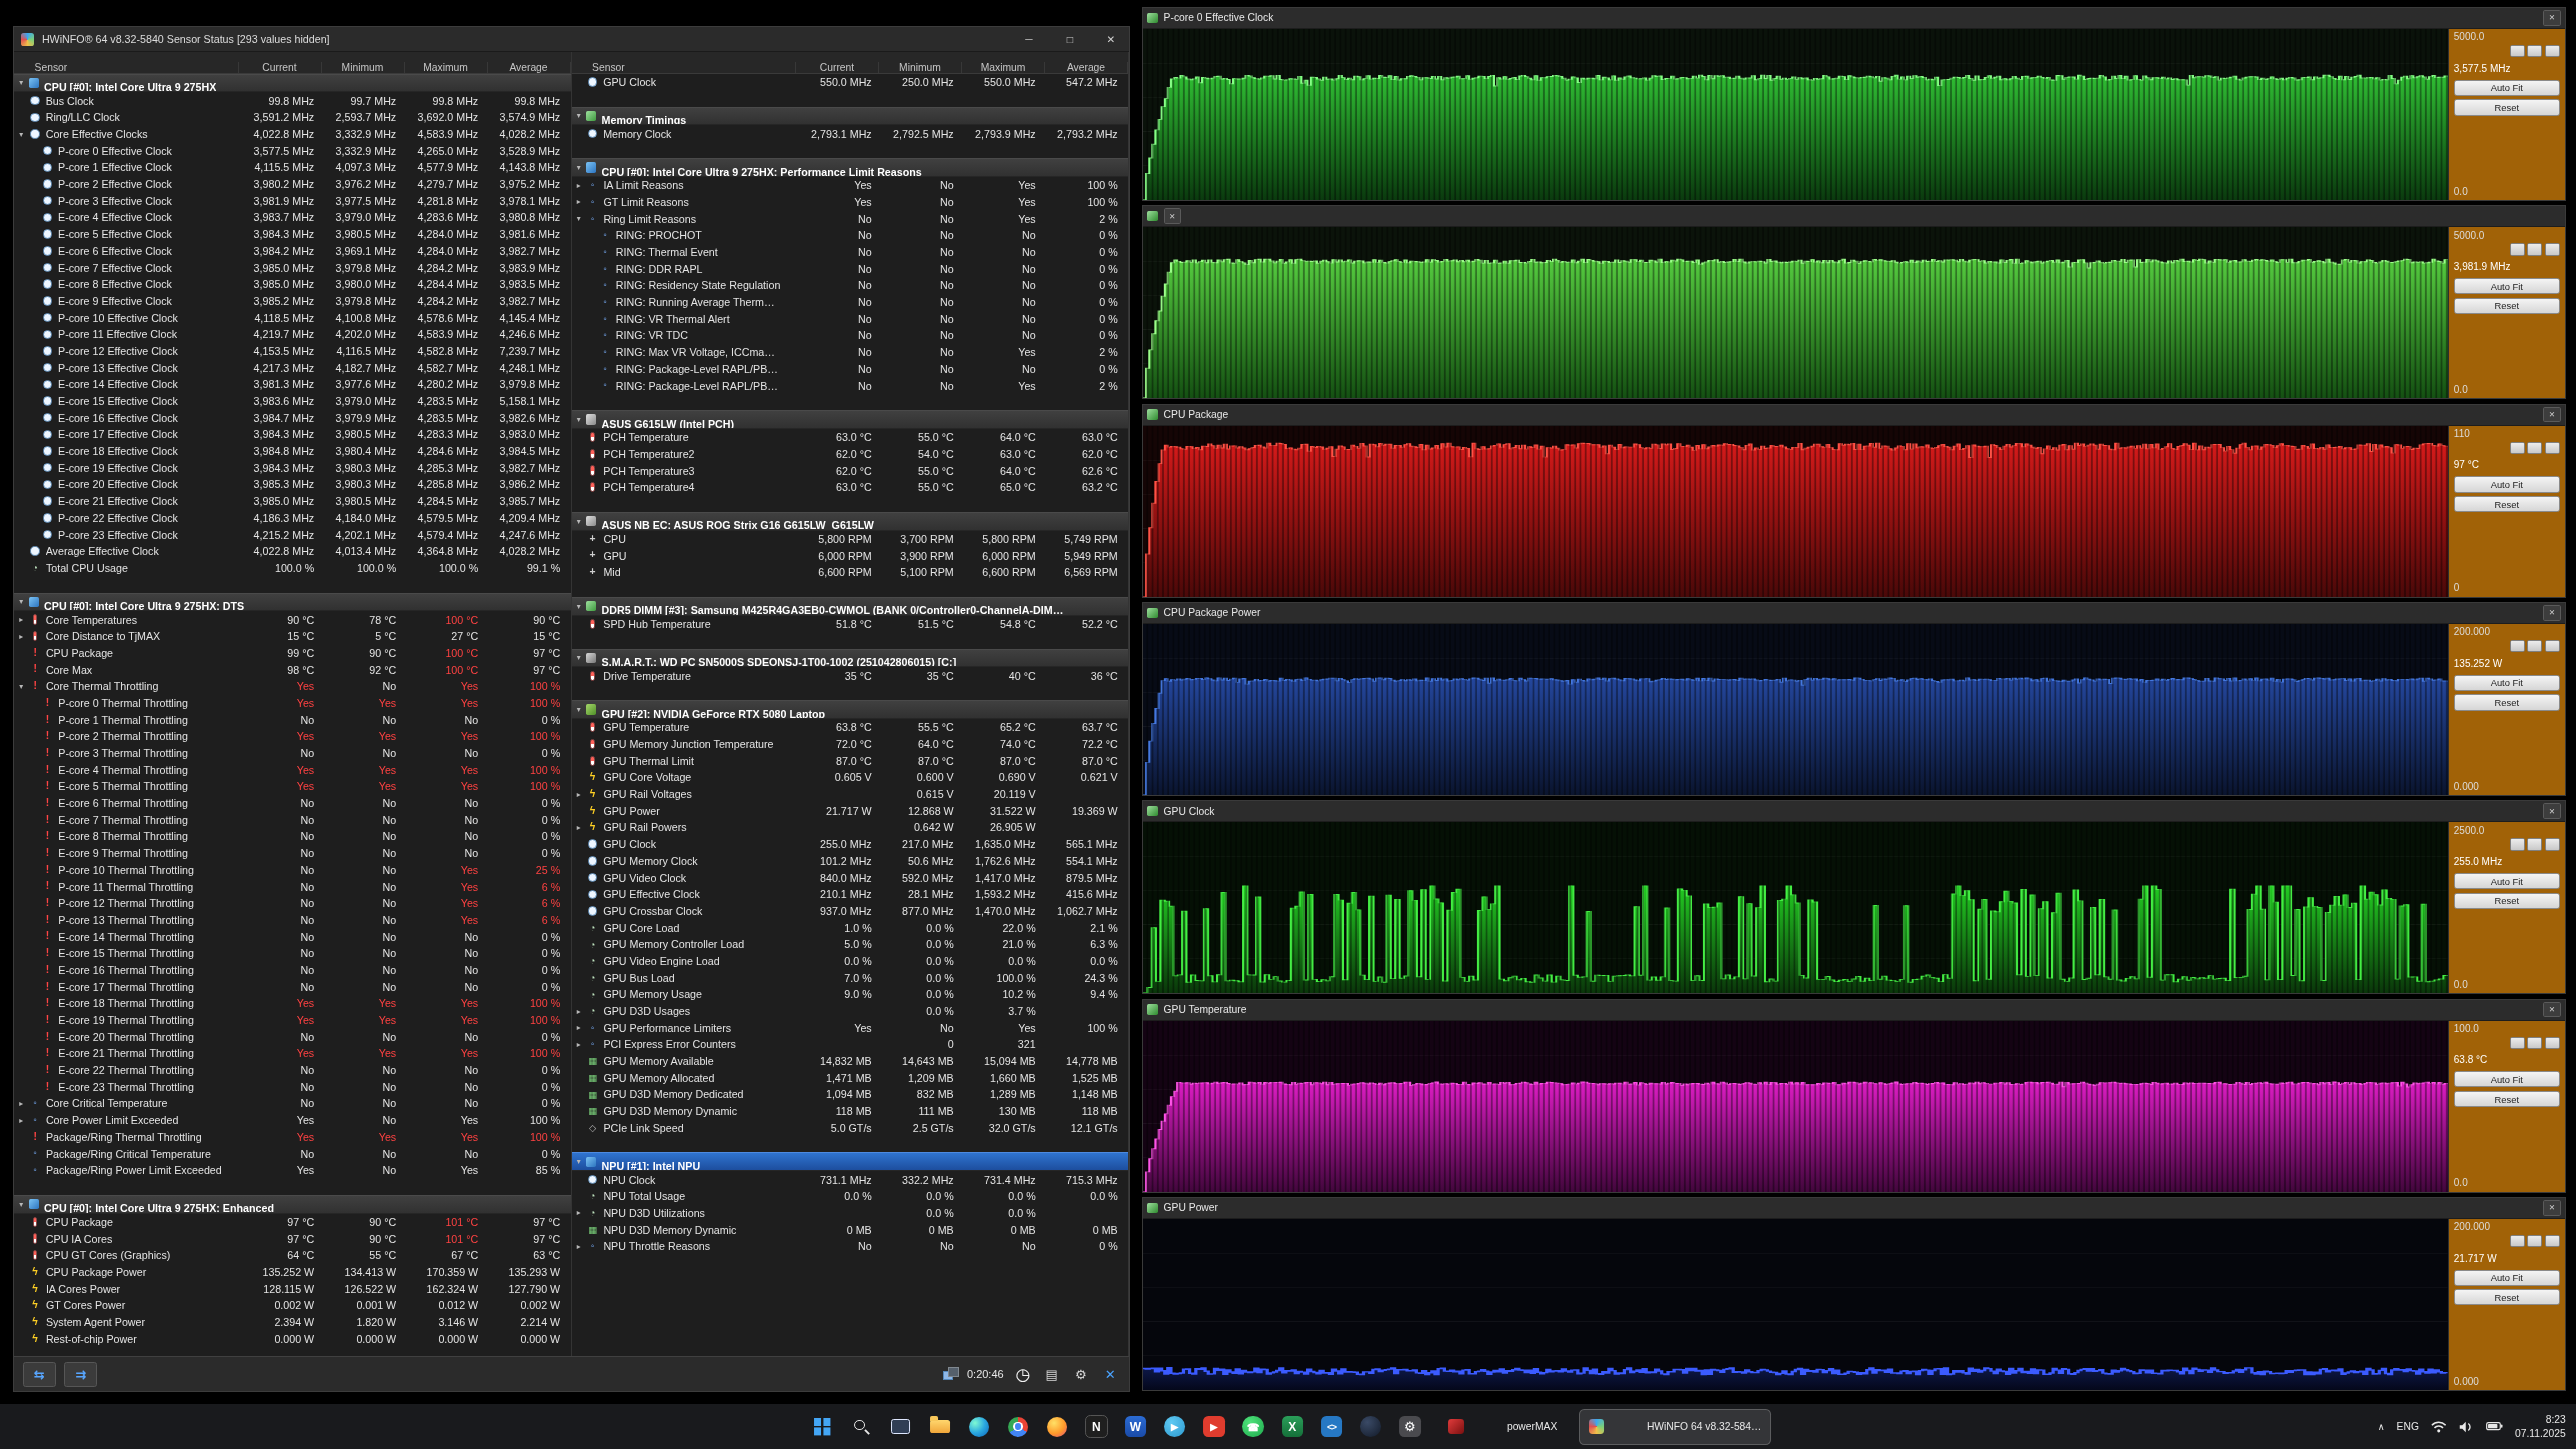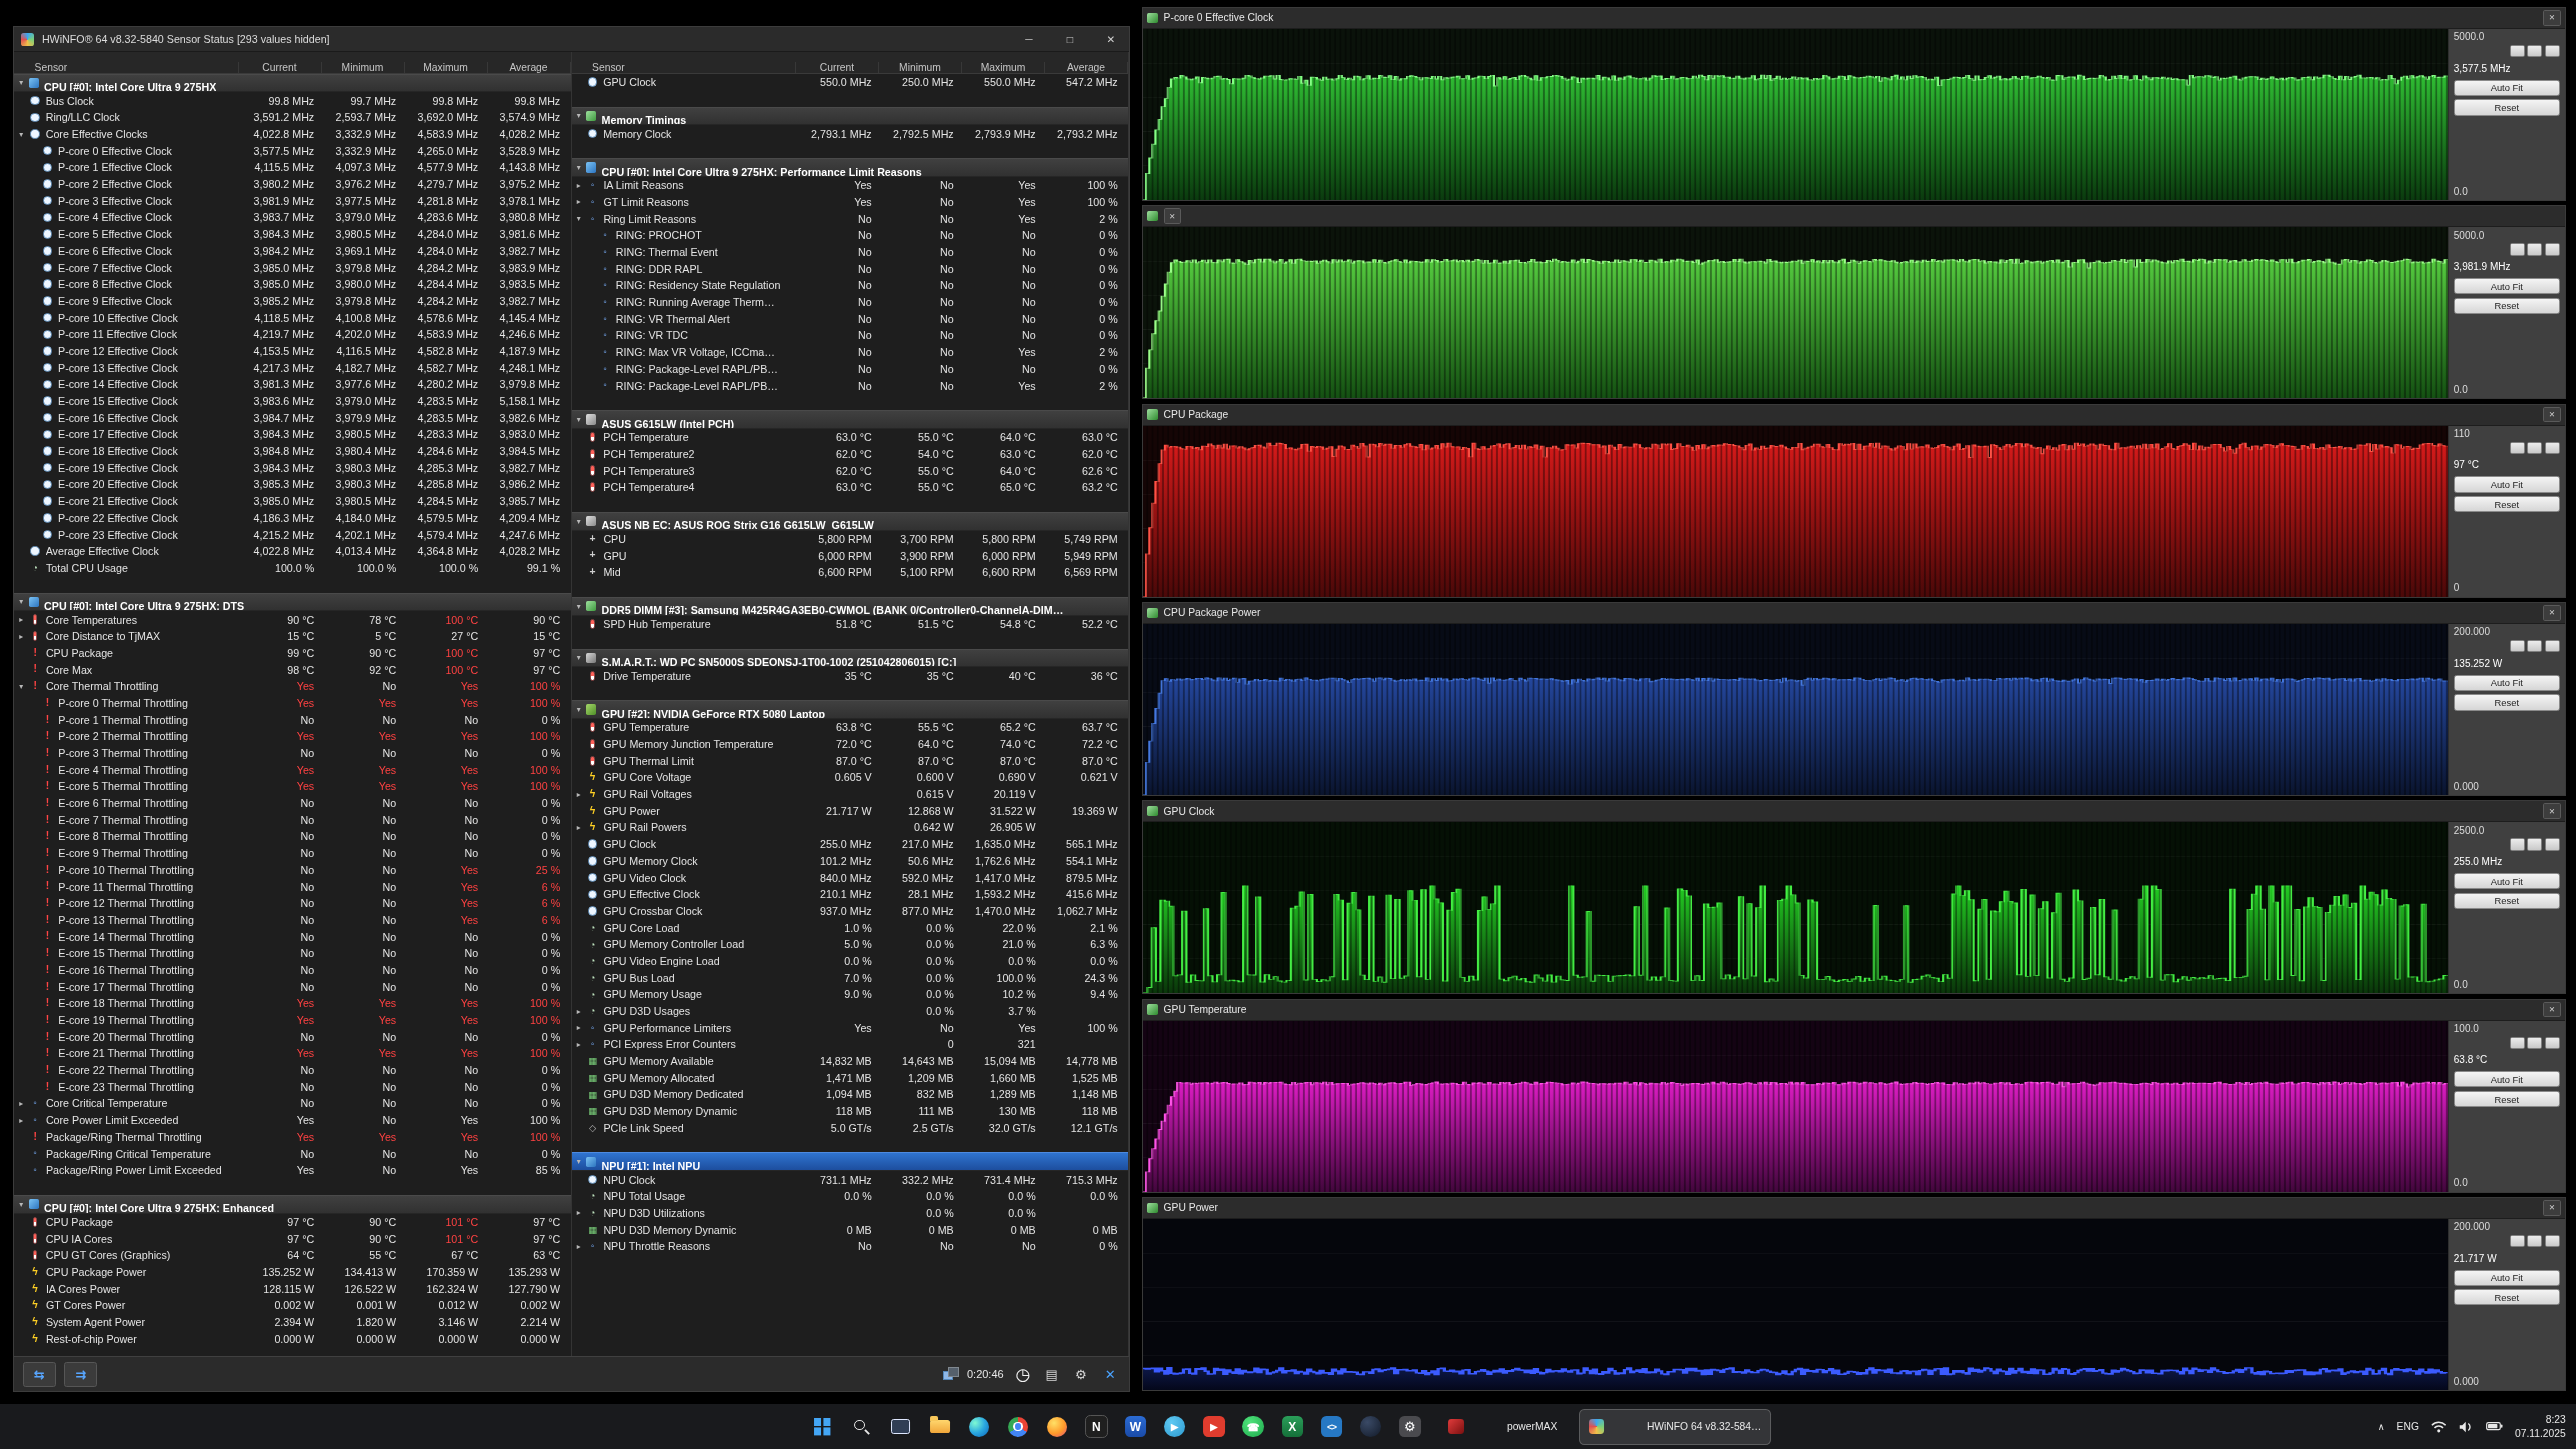--- a/index.html
+++ b/index.html
@@ -59,21 +59,21 @@
   
   .graphs{position:absolute;left:1142px;top:6.9px;width:1424px;height:1384px;display:flex;flex-direction:column;gap:4.3px;}
   .gpanel{flex:1;background:#151515;border:0.9px solid #3a3a3a;display:flex;flex-direction:column;min-height:0;}
   .gtitle{height:20px;flex:none;background:#2c2c2c;display:flex;align-items:center;gap:6px;padding:0 4.3px;color:#e8e8e8;font-size:10.3px;border-bottom:0.9px solid #1d1d1d;}
   .gt-ic{width:10.3px;height:10.3px;border-radius:1.7px;background:linear-gradient(135deg,#9fe09f,#2e8a2e);flex:none;}
   .gt-label{flex:1;white-space:nowrap;overflow:hidden;}
   .gt-close{width:15.5px;height:13.7px;background:#3d3d3d;border:0.9px solid #5a5a5a;color:#cfcfcf;font-size:7.7px;display:flex;align-items:center;justify-content:center;border-radius:1.7px;}
   .gbody{flex:1;display:flex;min-height:0;}
   .gplot{flex:1;position:relative;min-width:0;}
   .gplot svg{position:absolute;inset:0;width:100%;height:100%;}
-  .gside{width:106px;flex:none;background:#404040;border-left:0.9px solid #2e2e2e;padding:2.6px 5.2px 3.4px;display:flex;flex-direction:column;color:#e0e0e0;font-size:10px;}
+  .gside{width:106px;flex:none;background:#a16207;border-left:0.9px solid #2e2e2e;padding:2.6px 5.2px 3.4px;display:flex;flex-direction:column;color:#e0e0e0;font-size:10px;}
   .gmax,.gmin{color:#dddddd;}
   .gbtns{display:flex;justify-content:flex-end;gap:2.6px;margin:2.6px 0;}
   .mini{width:13px;height:10.3px;background:linear-gradient(#ececec,#c9c9c9);border:0.9px solid #808080;border-radius:1.7px;}
   .gval{margin:2.6px 0 4.3px;color:#ffffff;}
   .abtn{width:100%;height:16.3px;margin:1.7px 0;background:linear-gradient(#f4f4f4,#d6d6d6);border:0.9px solid #8a8a8a;border-radius:2.6px;color:#1c1c1c;font-size:9.4px;font-family:inherit;}
   .gspace{flex:1;}
 
   
   .taskbar{position:absolute;left:0;bottom:0;width:2576px;height:45px;background:rgba(26,27,30,0.97);border-top:0.9px solid #000;}
   .tb-center{position:absolute;left:50%;top:0;height:100%;transform:translateX(-50%);display:flex;align-items:center;gap:5.2px;}
@@ -276,21 +276,21 @@
               <span class="cell">4,583.9 MHz</span>
               <span class="cell">4,246.6 MHz</span>
             </div>
             <div class="srow">
               <span class="exp ind2"></span>
               <span class="ic ic-clock"></span>
               <span class="slabel">P-core 12 Effective Clock</span>
               <span class="cell">4,153.5 MHz</span>
               <span class="cell">4,116.5 MHz</span>
               <span class="cell">4,582.8 MHz</span>
-              <span class="cell">4,187.9 MHz</span>
+              <span class="cell">7,239.7 MHz</span>
             </div>
             <div class="srow">
               <span class="exp ind2"></span>
               <span class="ic ic-clock"></span>
               <span class="slabel">P-core 13 Effective Clock</span>
               <span class="cell">4,217.3 MHz</span>
               <span class="cell">4,182.7 MHz</span>
               <span class="cell">4,582.7 MHz</span>
               <span class="cell">4,248.1 MHz</span>
             </div>

